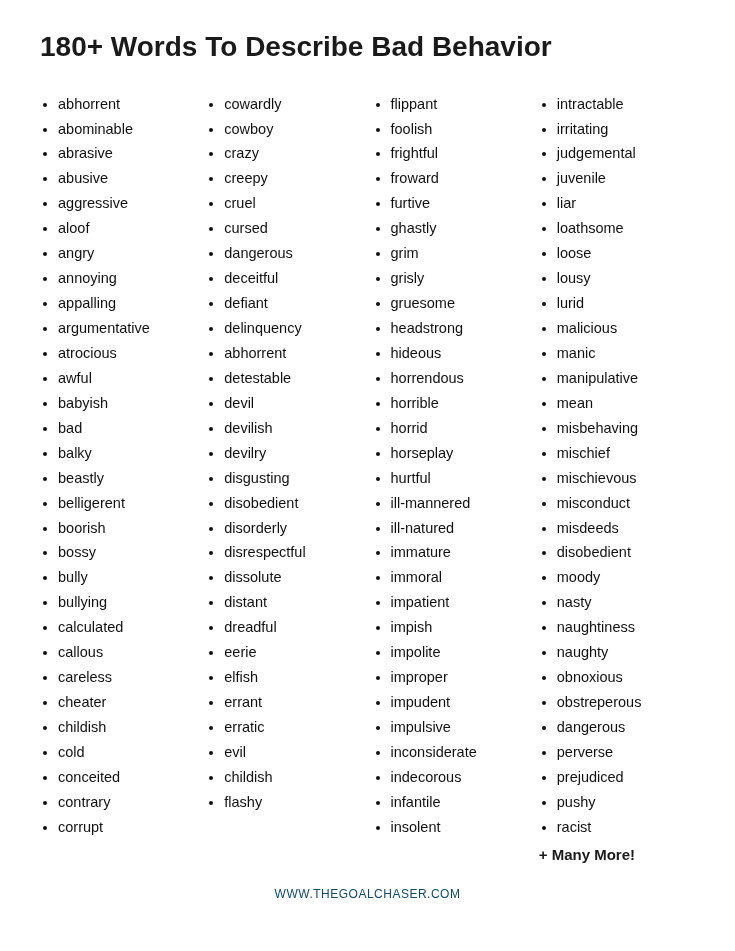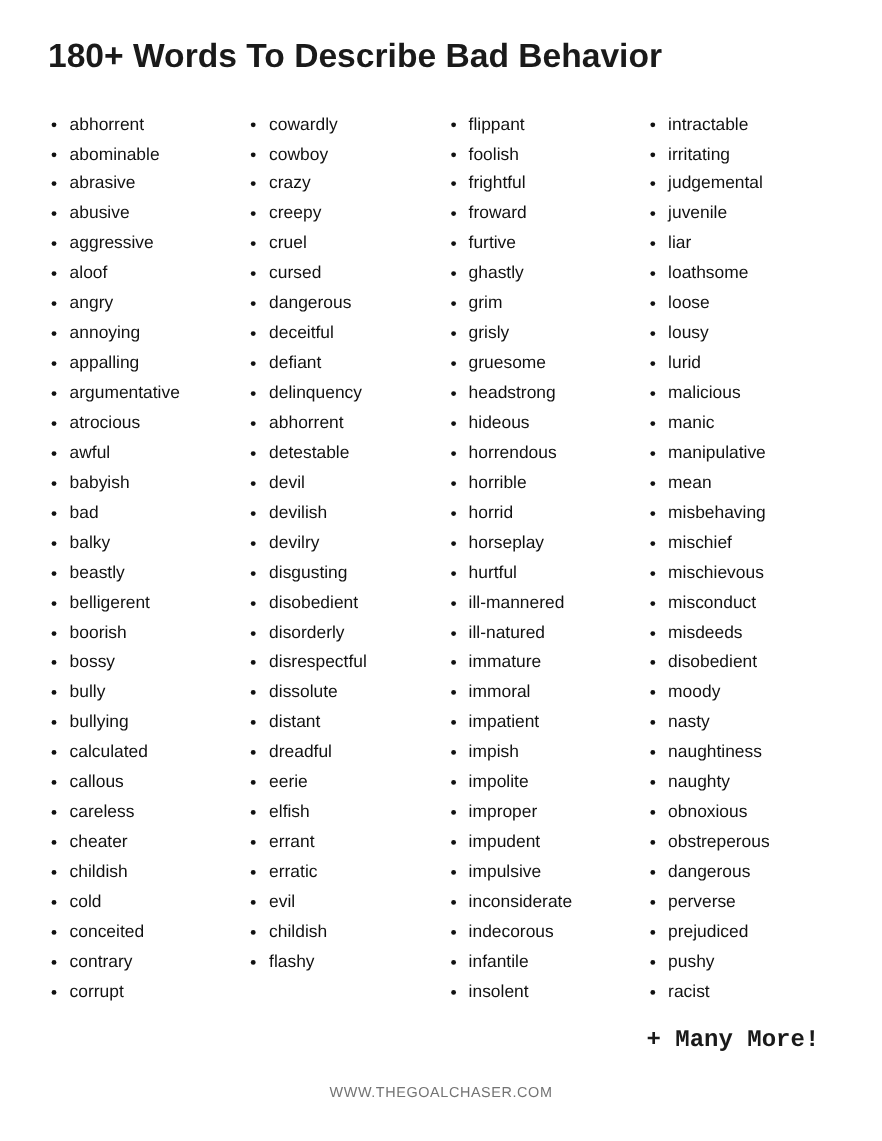--- a/index.html
+++ b/index.html
@@ -31,29 +31,29 @@
     .column ul li {
       font-size: 14.5px;
       line-height: 1.72;
       font-family: Arial, Helvetica, sans-serif;
       color: #111;
     }
     .footer {
       text-align: center;
       margin-top: 24px;
       font-size: 12px;
-      color: #737373;
+      color: #0c4a6e;
       font-family: Arial, Helvetica, sans-serif;
       letter-spacing: 0.5px;
     }
     .plus-more {
       font-weight: bold;
-      font-size: 20px;
-      font-family: Liberation Mono, monospace;
-      margin-top: 16px;
+      font-size: 15px;
+      font-family: Liberation Sans, sans-serif;
+      margin-top: 6px;
     }
   </style>
 </head>
 <body>
 
 <h1>180+ Words To Describe Bad Behavior</h1>
 
 <div class="columns">
 
 <div class="column">

